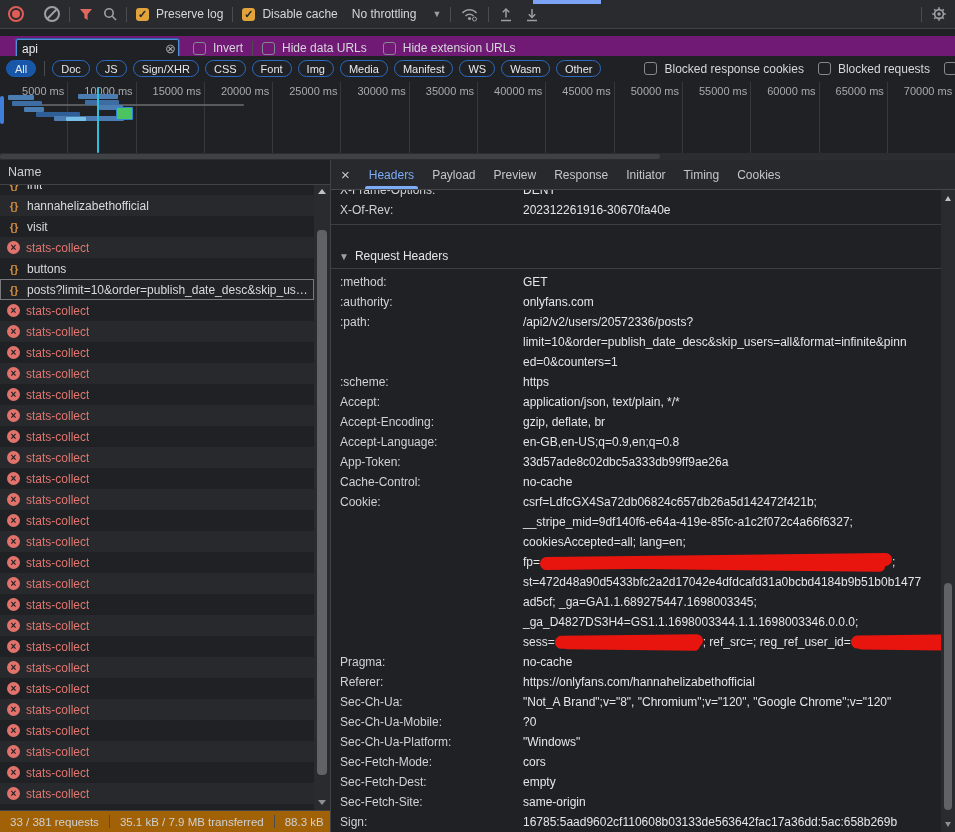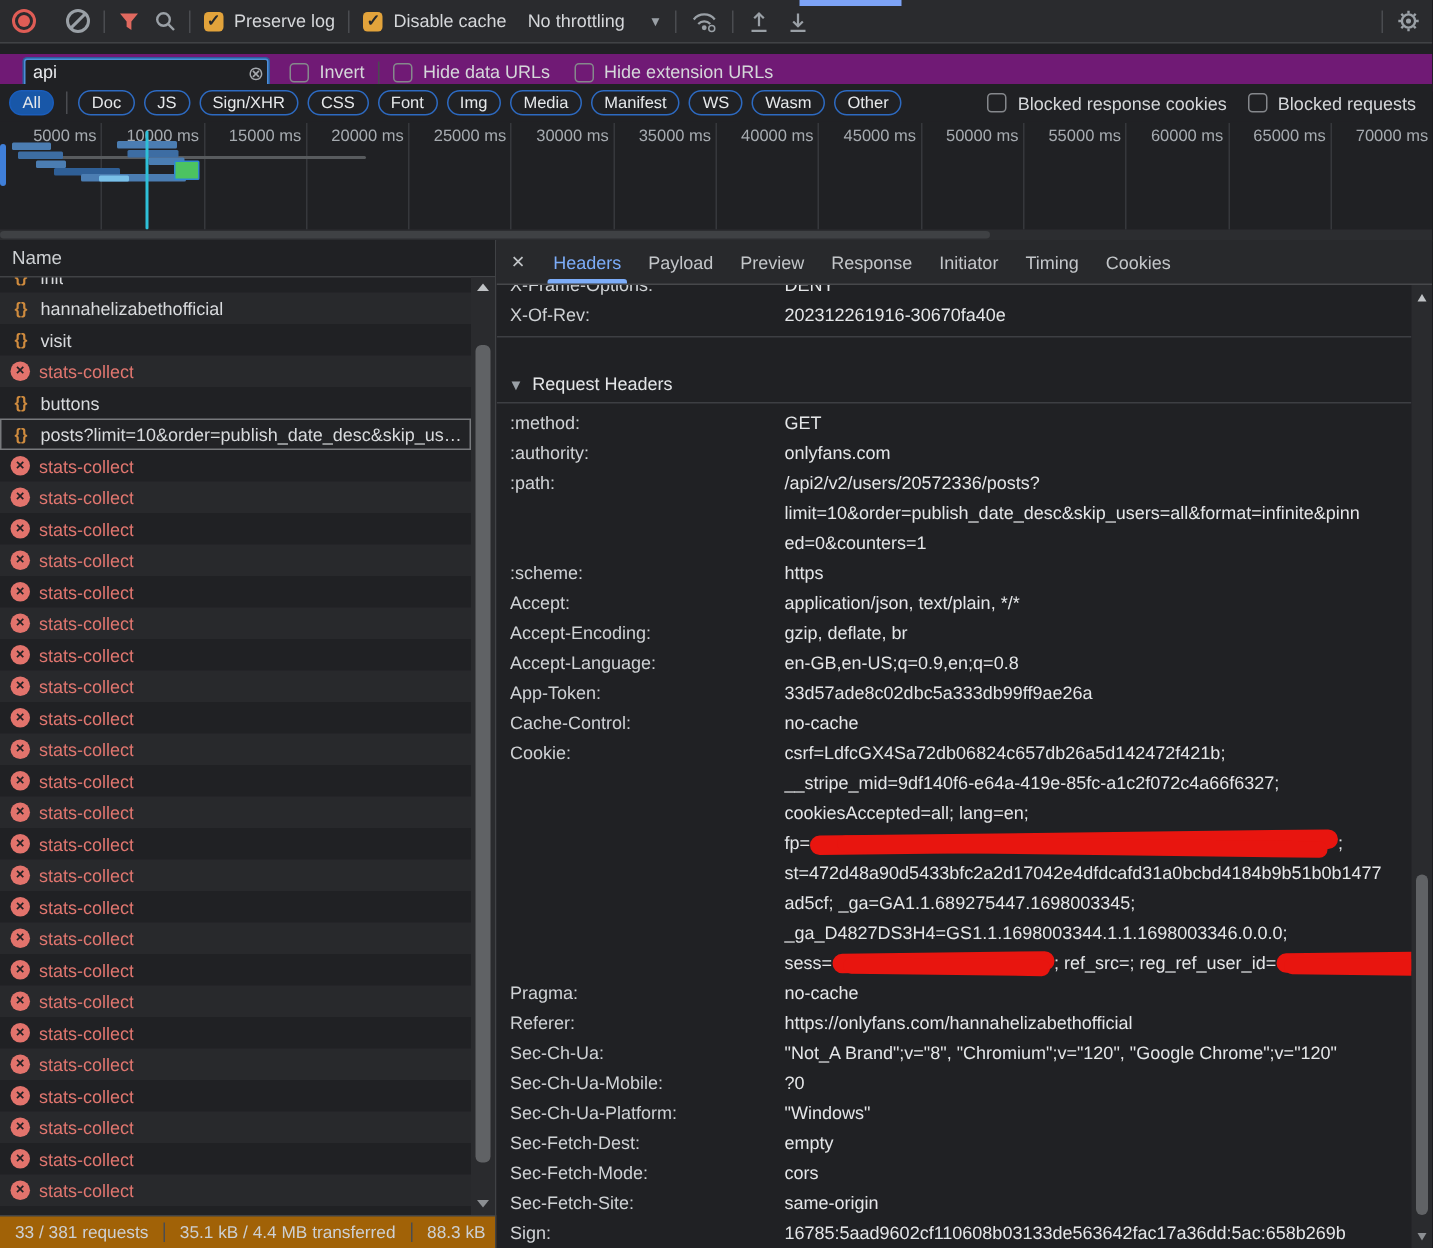--- a/index.html
+++ b/index.html
@@ -218,21 +218,21 @@
       <span class="pill">JS</span>
       <span class="pill">Sign/XHR</span>
       <span class="pill">CSS</span>
       <span class="pill">Font</span>
       <span class="pill">Img</span>
       <span class="pill">Media</span>
       <span class="pill">Manifest</span>
       <span class="pill">WS</span>
       <span class="pill">Wasm</span>
       <span class="pill">Other</span>
-      <span class="cbwrap" style="margin-left: 14px; padding-left: 37px;">
+      <span class="cbwrap" style=" padding-left: 37px;">
         <span class="cb unchecked"></span>
         <span class="cblabel">Blocked response cookies</span>
       </span>
       <span class="cbwrap" style="margin-left: 14px;">
         <span class="cb unchecked"></span>
         <span class="cblabel">Blocked requests</span>
       </span>
       <span class="cbwrap" style="margin-left: 14px;">
         <span class="cb unchecked"></span>
       </span>
@@ -465,21 +465,21 @@
       <div class="sb-thumb" style="top:45px;height:545px;"></div>
       <div class="sb-arrow" style="bottom:1px;">
           <div class="tri-down"></div>
         </div>
     </div>
   </div>
 
   <div class="statusbar">
     <span class="stseg">33 / 381 requests</span>
     <span class="stdiv"></span>
-    <span class="stseg">35.1 kB / 4.4 MB transferred</span>
+    <span class="stseg">35.1 kB / 7.9 MB transferred</span>
     <span class="stdiv"></span>
     <span class="stseg">88.3 kB</span>
   </div>
 
   <div class="right">
     <div class="tabbar" id="tabbar">
       <span class="closex">×</span>
     <span class="tab active">Headers</span>
         <span class="tab">Payload</span>
         <span class="tab">Preview</span>
@@ -598,29 +598,29 @@
             <div class="vline"><span>?0</span></div>
           </div>
         </div>
         <div class="hrow">
           <div class="hkey">Sec-Ch-Ua-Platform:</div>
           <div class="hval">
             <div class="vline"><span>"Windows"</span></div>
           </div>
         </div>
         <div class="hrow">
+          <div class="hkey">Sec-Fetch-Mode:</div>
+          <div class="hval">
+            <div class="vline"><span>cors</span></div>
+          </div>
+        </div>
+        <div class="hrow">
           <div class="hkey">Sec-Fetch-Dest:</div>
           <div class="hval">
             <div class="vline"><span>empty</span></div>
-          </div>
-        </div>
-        <div class="hrow">
-          <div class="hkey">Sec-Fetch-Mode:</div>
-          <div class="hval">
-            <div class="vline"><span>cors</span></div>
           </div>
         </div>
         <div class="hrow">
           <div class="hkey">Sec-Fetch-Site:</div>
           <div class="hval">
             <div class="vline"><span>same-origin</span></div>
           </div>
         </div>
         <div class="hrow">
           <div class="hkey">Sign:</div>

